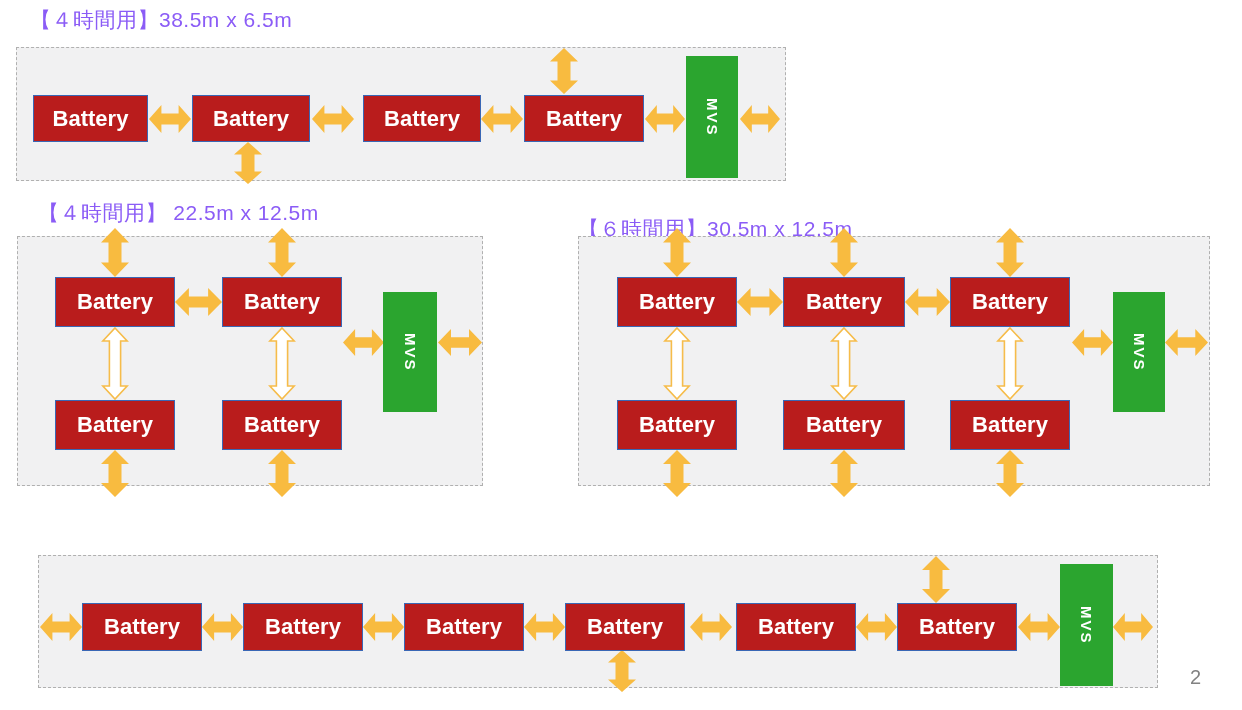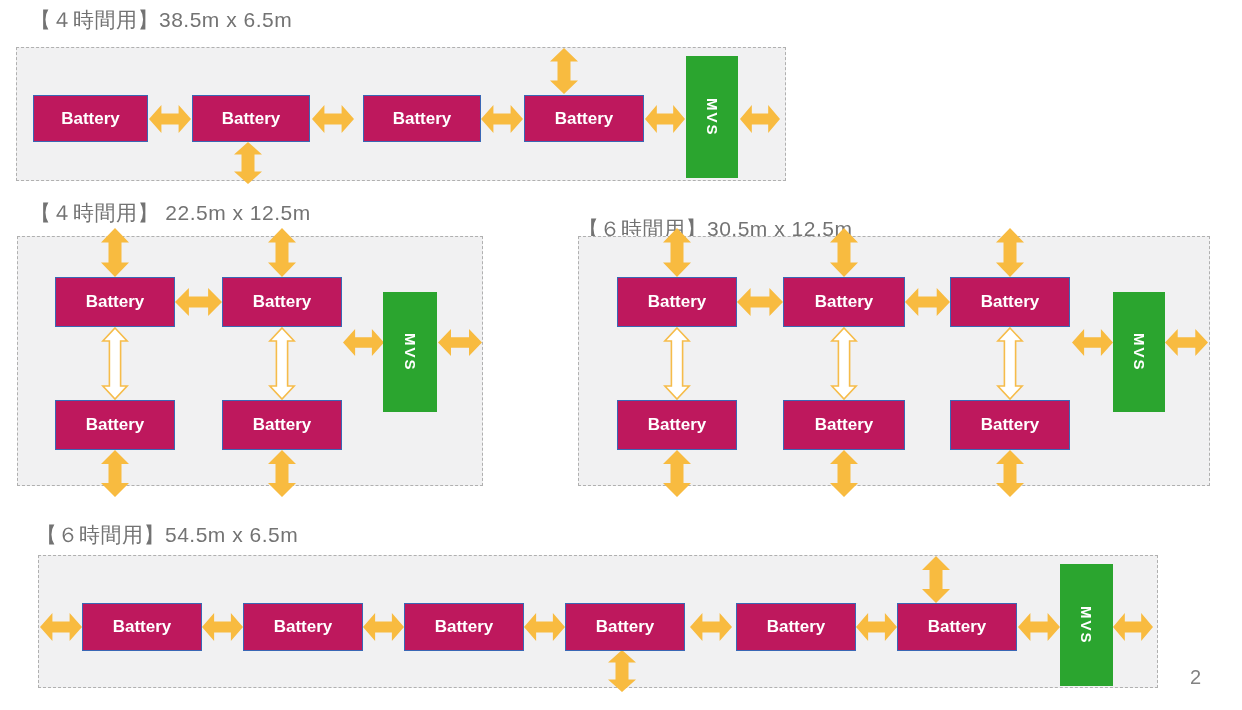--- a/index.html
+++ b/index.html
@@ -1,30 +1,30 @@
 <!DOCTYPE html>
 <html><head>
 <meta charset="utf-8">
 <style>
   html,body { margin:0; padding:0; background:#ffffff; }
   .page {
     position:relative; width:1242px; height:710px; background:#ffffff;
     font-family:"Liberation Sans","DejaVu Sans",sans-serif; overflow:hidden;
   }
   .d-title {
-    position:absolute; font-size:21px; color:#737373; white-space:nowrap;
+    position:absolute; font-size:21px; color:#8b5cf6; white-space:nowrap;
     letter-spacing:0.5px;
   }
   .area {
     position:absolute; background:#f1f1f2; border:1px dashed #b0b0b0;
     box-sizing:border-box;
   }
   .battery {
-    position:absolute; background:#be185d; border:1px solid #3a67b5;
-    box-sizing:border-box; color:#ffffff; font-weight:bold; font-size:17px;
+    position:absolute; background:#b91c1c; border:1px solid #3a67b5;
+    box-sizing:border-box; color:#ffffff; font-weight:bold; font-size:22px;
     display:flex; align-items:center; justify-content:center;
   }
   .mvs {
     position:absolute; background:#2ba52f; color:#ffffff; font-weight:bold;
     font-size:15px; display:flex; align-items:center; justify-content:center;
   }
   .mvs-label { writing-mode:vertical-rl; text-orientation:mixed; letter-spacing:2px; }
   svg.arr { position:absolute; display:block; overflow:visible; }
   .fill-arr polygon { fill:#f8bb40; }
   .out-arr polygon { fill:#ffffff; stroke:#f6bc4a; stroke-width:1.6; }
@@ -61,21 +61,21 @@
     </svg>
 
   <div class="battery" style="left:33px;top:95px;width:115px;height:47px">Battery</div>
   <div class="battery" style="left:192px;top:95px;width:118px;height:47px">Battery</div>
   <div class="battery" style="left:363px;top:95px;width:118px;height:47px">Battery</div>
   <div class="battery" style="left:524px;top:95px;width:120px;height:47px">Battery</div>
   <div class="mvs" style="left:686px;top:56px;width:52px;height:122px">
       <span class="mvs-label">MVS</span>
     </div>
 
-  <div class="d-title" style="left:30px;top:199px">【４時間用】 22.5m x 12.5m</div>
+  <div class="d-title" style="left:38px;top:199px">【４時間用】 22.5m x 12.5m</div>
   <div class="area" style="left:17px;top:236px;width:466px;height:250px"></div>
 
   <svg class="arr fill-arr" style="left:100px;top:228px;width:30px;height:49px" viewBox="0 0 30 44" preserveAspectRatio="none">
       <polygon points="15,0 29,13 21.5,13 21.5,31 29,31 15,44 1,31 8.5,31 8.5,13 1,13"></polygon>
     </svg>
   <svg class="arr fill-arr" style="left:267px;top:228px;width:30px;height:49px" viewBox="0 0 30 44" preserveAspectRatio="none">
       <polygon points="15,0 29,13 21.5,13 21.5,31 29,31 15,44 1,31 8.5,31 8.5,13 1,13"></polygon>
     </svg>
   <svg class="arr out-arr" style="left:101px;top:327px;width:28px;height:73px" viewBox="0 0 30 73" preserveAspectRatio="none">
       <polygon vector-effect="non-scaling-stroke" points="15,1 28,14 21,14 21,59 28,59 15,72 2,59 9,59 9,14 2,14"></polygon>
@@ -153,21 +153,20 @@
   <div class="battery" style="left:617px;top:277px;width:120px;height:50px">Battery</div>
   <div class="battery" style="left:783px;top:277px;width:122px;height:50px">Battery</div>
   <div class="battery" style="left:950px;top:277px;width:120px;height:50px">Battery</div>
   <div class="battery" style="left:617px;top:400px;width:120px;height:50px">Battery</div>
   <div class="battery" style="left:783px;top:400px;width:122px;height:50px">Battery</div>
   <div class="battery" style="left:950px;top:400px;width:120px;height:50px">Battery</div>
   <div class="mvs" style="left:1113px;top:292px;width:52px;height:120px">
       <span class="mvs-label">MVS</span>
     </div>
 
-  <div class="d-title" style="left:36px;top:521px">【６時間用】54.5m x 6.5m</div>
   <div class="area" style="left:38px;top:555px;width:1120px;height:133px"></div>
 
   <svg class="arr fill-arr" style="left:40px;top:612px;width:42px;height:30px" viewBox="0 0 44 30" preserveAspectRatio="none">
       <polygon points="0,15 13,1 13,9.5 31,9.5 31,1 44,15 31,29 31,20.5 13,20.5 13,29"></polygon>
     </svg>
   <svg class="arr fill-arr" style="left:202px;top:612px;width:41px;height:30px" viewBox="0 0 44 30" preserveAspectRatio="none">
       <polygon points="0,15 13,1 13,9.5 31,9.5 31,1 44,15 31,29 31,20.5 13,20.5 13,29"></polygon>
     </svg>
   <svg class="arr fill-arr" style="left:363px;top:612px;width:41px;height:30px" viewBox="0 0 44 30" preserveAspectRatio="none">
       <polygon points="0,15 13,1 13,9.5 31,9.5 31,1 44,15 31,29 31,20.5 13,20.5 13,29"></polygon>

